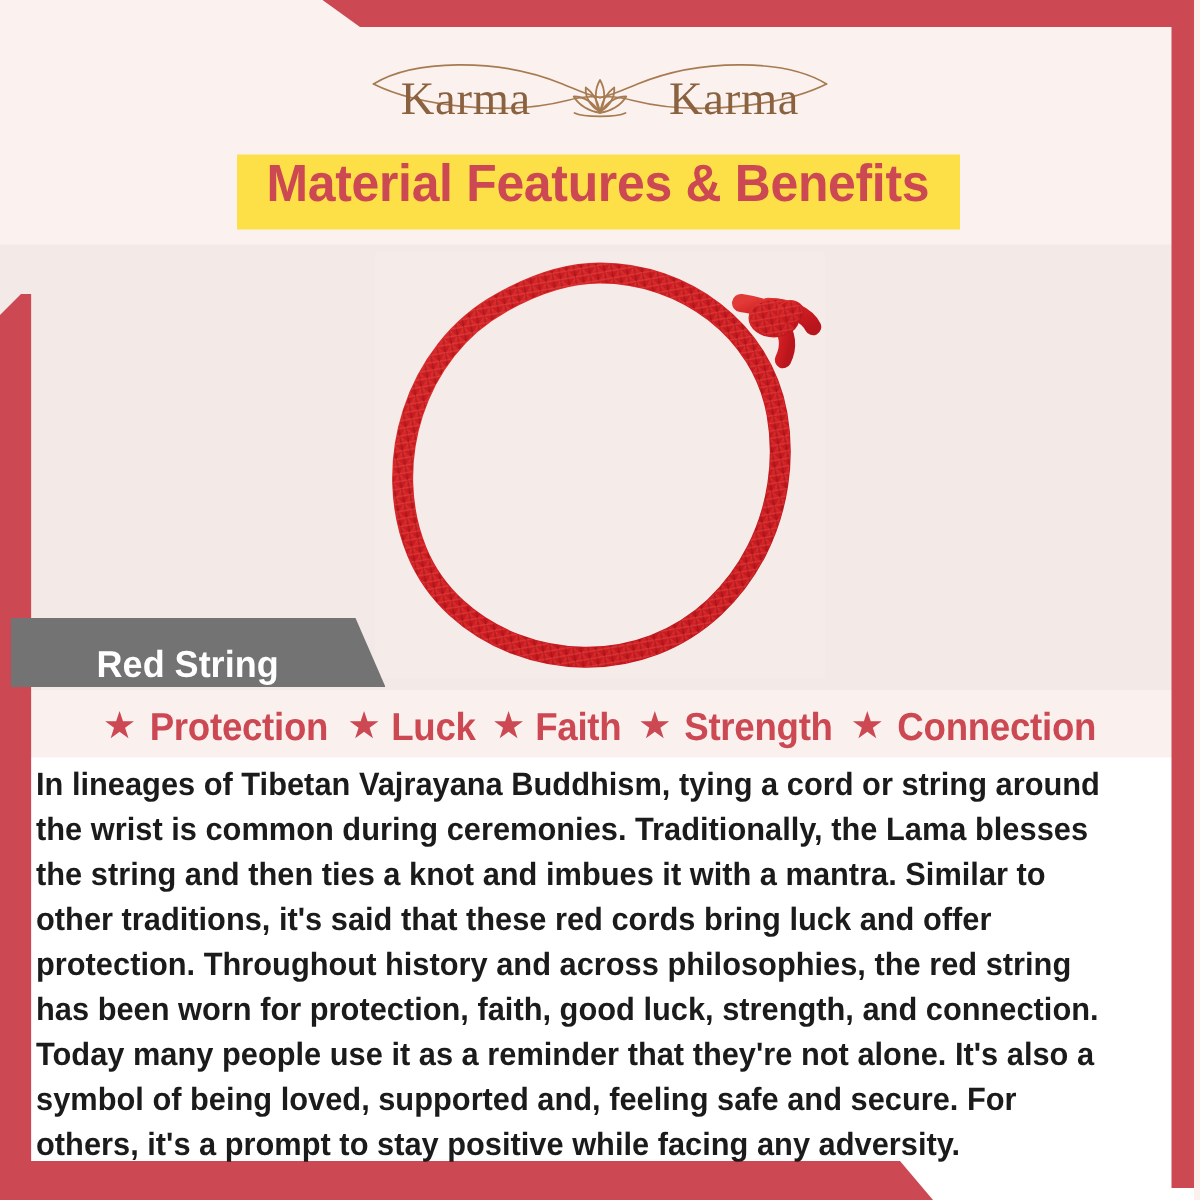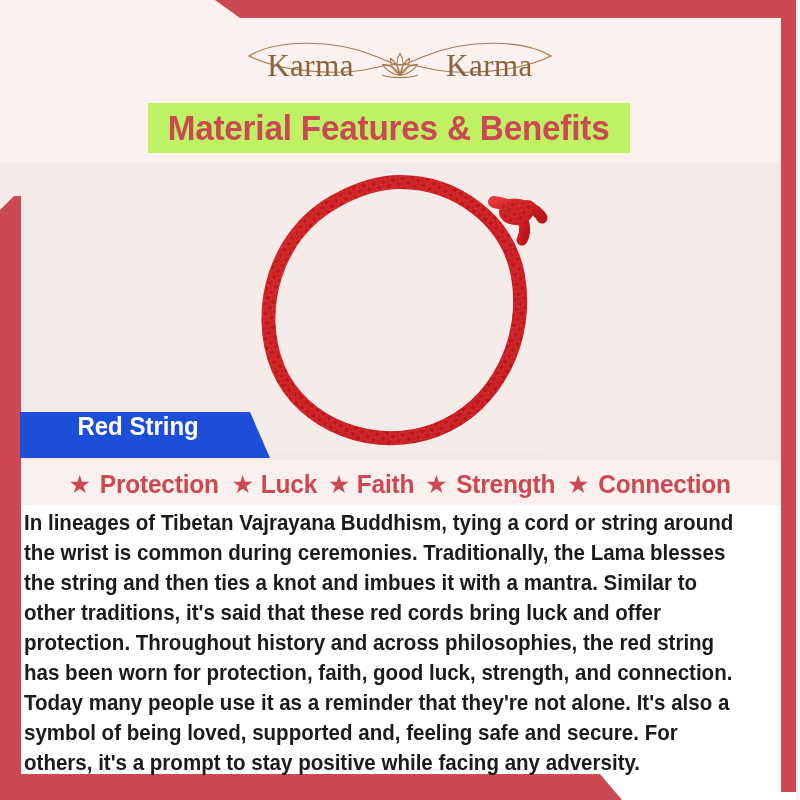--- a/index.html
+++ b/index.html
@@ -115,25 +115,24 @@
   .logo-lotus {
     position: absolute;
     left: 50%; top: 50%;
     transform: translate(-50%, -52%);
     z-index: 2;
   }
 
   
   .title-band {
     position: absolute;
-    left: 148px; top: 103px;
+    left: 158px; top: 103px;
     width: 482px; height: 50px;
-    background: #bef264;
-    display: flex;
-    align-items: center;
+    background: #fde047;
+    display: flex;
     justify-content: center;
   }
   .title-text {
     font-family: "Liberation Sans Narrow", "Liberation Sans", sans-serif;
     font-weight: bold;
     font-size: 35px;
     color: #cc4852;
     letter-spacing: -0.2px;
     white-space: nowrap;
     transform: scaleX(0.95);
@@ -142,26 +141,26 @@
   
   .photo {
     position: absolute;
     left: 250px; top: 168px;
     width: 300px; height: 284px;
   }
 
   
   .rs-banner {
     position: absolute;
-    left: 20px; top: 412px;
+    left: 7px; top: 412px;
     width: 250px; height: 46px;
-    background: #1d4ed8;
+    background: #737373;
     clip-path: polygon(0 0, 230px 0, 250px 46px, 0 46px);
     display: flex;
-    align-items: flex-start;
+    align-items: flex-end;
   }
   .rs-banner-text {
     font-family: "Liberation Sans Narrow", "Liberation Sans", sans-serif;
     font-weight: bold;
     font-size: 25px;
     color: #ffffff;
     padding-left: 56px;
     letter-spacing: 0px;
     white-space: nowrap;
     transform: scaleX(0.96);

